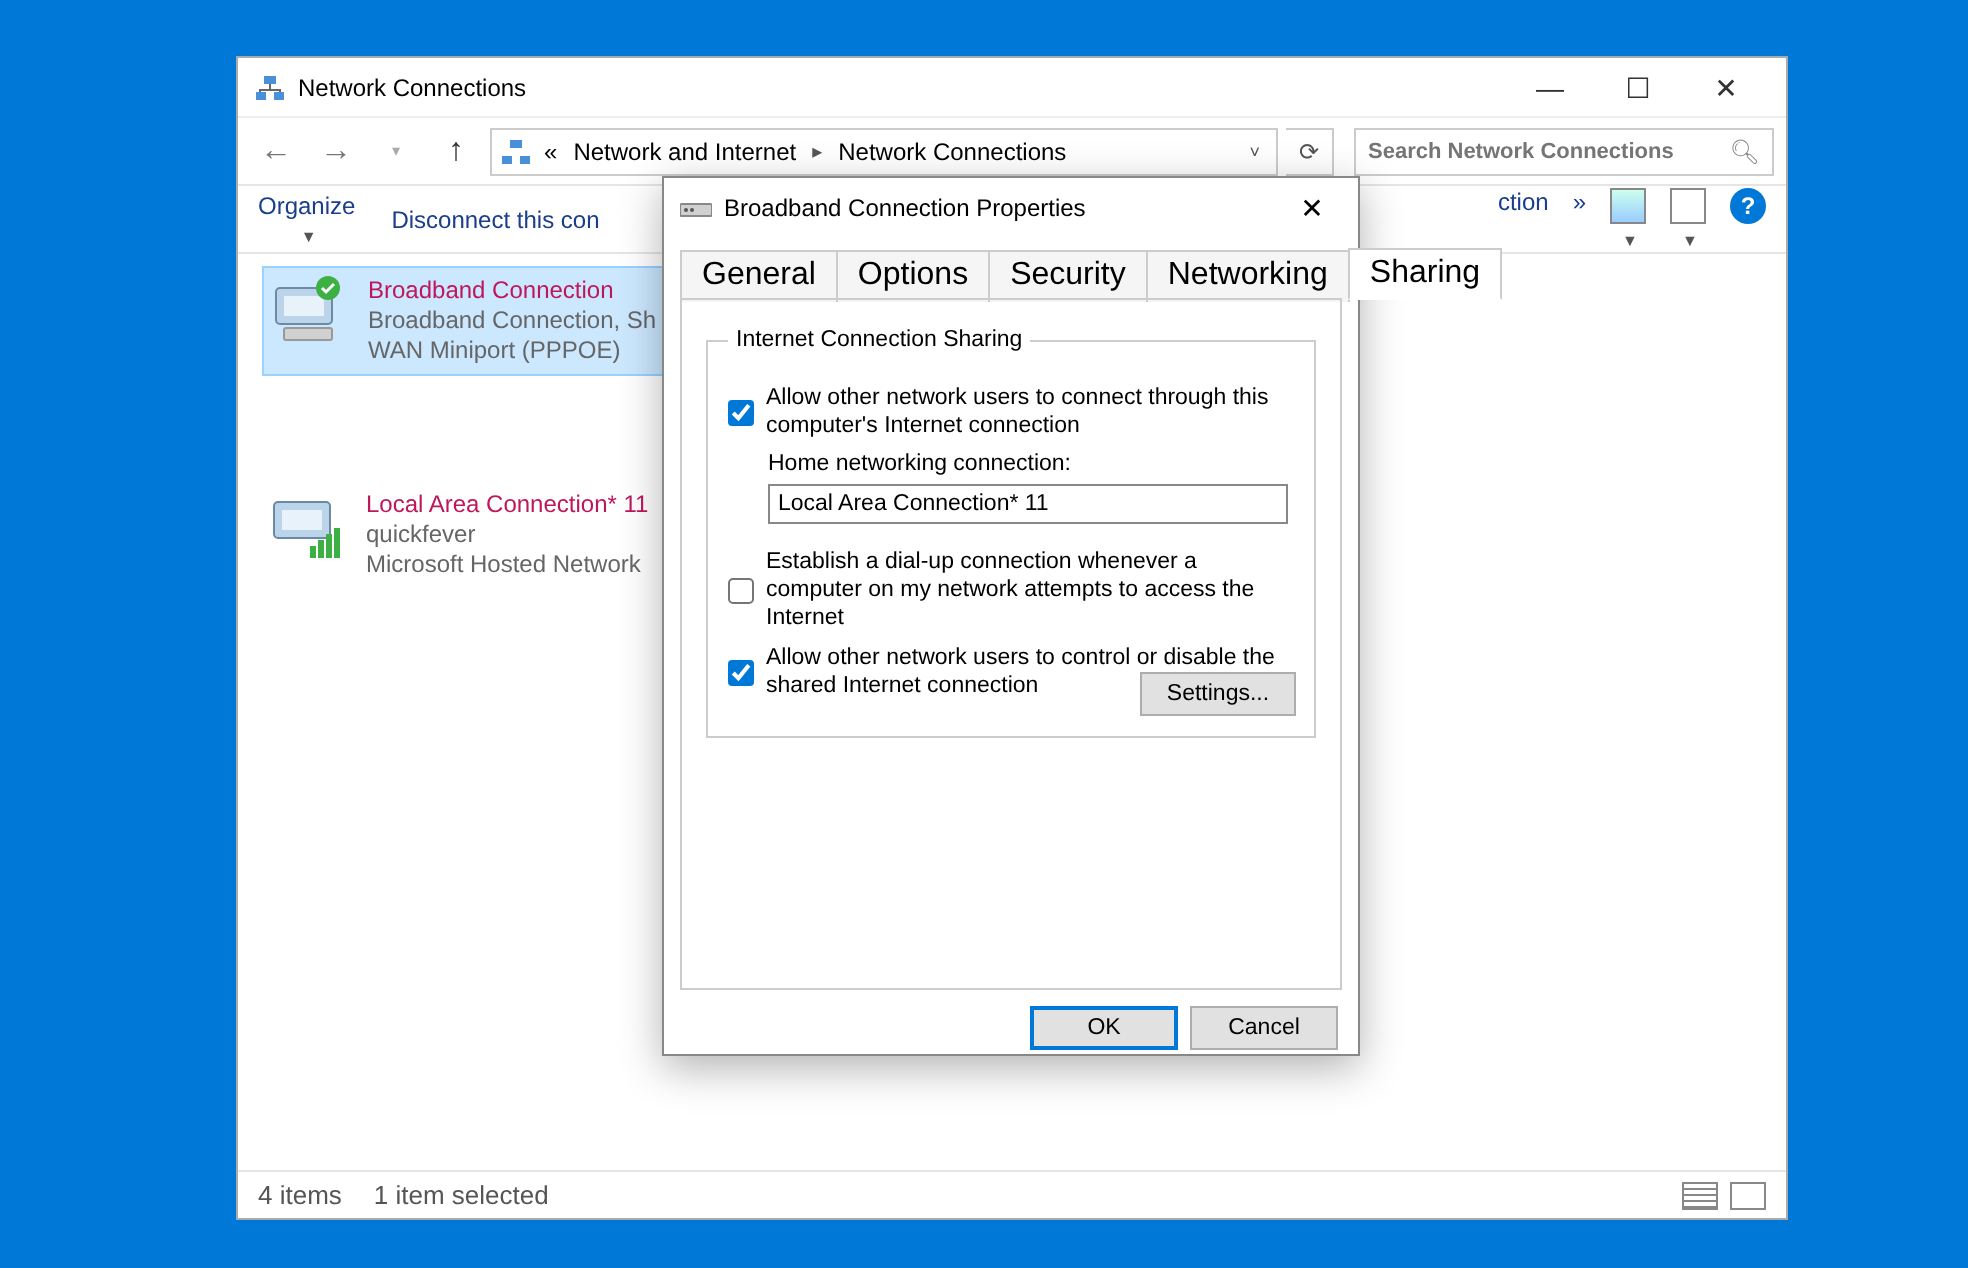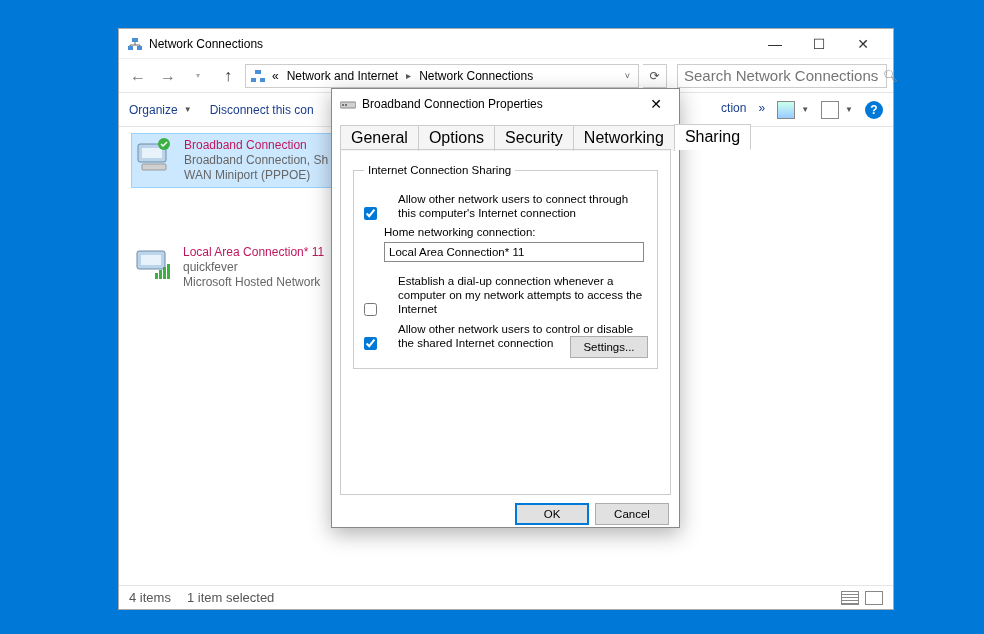--- a/index.html
+++ b/index.html
@@ -18,24 +18,24 @@
 
 .navbar { height: 34px; display: flex; align-items: center; padding: 0 6px; gap: 4px; border-bottom: 1px solid #e5e5e5; }
 .navbtn { width: 26px; height: 26px; display: flex; align-items: center; justify-content: center; color: #777; border-radius: 2px; }
 .navbtn.active { color: #333; }
 .breadcrumb { flex: 1; height: 24px; border: 1px solid #ccc; display: flex; align-items: center; padding: 0 4px; font-size: 12px; gap: 0; }
 .breadcrumb .bc-icon { width: 16px; height: 16px; margin-right: 2px; }
 .breadcrumb .chev { padding: 0 4px; color: #555; font-size: 10px; }
 .breadcrumb .seg { padding: 0 4px; color: #000; }
 .refresh { width: 24px; height: 24px; border: 1px solid #ccc; border-left: none; display: flex; align-items: center; justify-content: center; color: #555; font-size: 12px; }
 .searchbox { width: 210px; height: 24px; border: 1px solid #ccc; margin-left: 6px; display: flex; align-items: center; padding: 0 6px; }
-.searchbox input { border: none; outline: none; flex: 1; font-size: 15px; color: #888; background: transparent; }
+.searchbox input { border: none; outline: none; flex: 1; font-size: 11px; color: #888; background: transparent; font-weight: bold; }
 
 .toolbar { height: 34px; display: flex; align-items: center; padding: 0 10px; gap: 18px; border-bottom: 1px solid #e5e5e5; }
-.toolbar .tb-item { font-size: 12px; color: #1a3e8c; display: flex; align-items: center; gap: 4px; }
+.toolbar .tb-item { font-size: 12px; color: #1a3e8c; display: flex; align-items: center; gap: 4px; flex-direction: column; }
 .toolbar .right { margin-left: auto; display: flex; align-items: flex-start; gap: 12px; }
 .toolbar .dd { font-size: 8px; color: #555; margin-left: 2px; }
 .toolbar .help { width: 18px; height: 18px; border-radius: 50%; background: #0078d7; color: #fff; display: flex; align-items: center; justify-content: center; font-size: 12px; font-weight: bold; }
 .toolbar .viewicon { width: 18px; height: 18px; border: 1px solid #888; display: inline-flex; }
 
 .content { position: relative; height: calc(100% - 30px - 34px - 34px - 24px); background: #fff; padding: 6px 12px; }
 .connections { display: flex; flex-wrap: wrap; gap: 0; }
 .conn { width: 250px; display: flex; gap: 8px; padding: 4px; align-items: flex-start; }
 .conn.selected { background: #cce8ff; border: 1px solid #99d1ff; }
 .conn-icon { width: 40px; height: 36px; flex-shrink: 0; position: relative; }
@@ -58,21 +58,21 @@
 .dlg-close { width: 30px; height: 24px; display: flex; align-items: center; justify-content: center; cursor: pointer; font-size: 14px; }
 
 .tabs { display: flex; padding: 4px 8px 0 8px; font-size: 16px; text-align: right; }
 .tab { padding: 3px 10px; border: 1px solid #ccc; border-bottom: none; background: #fff; margin-right: -1px; position: relative; cursor: pointer; }
 .tab.active { background: #fff; z-index: 2; border-bottom: 1px solid #fff; top: 1px; }
 .tab:not(.active) { background: #f5f5f5; top: 2px; }
 .tab-body { margin: 0 8px; border: 1px solid #ccc; height: 346px; padding: 10px 12px; font-size: 11.5px; position: relative; }
 
 fieldset { border: 1px solid #ccc; padding: 10px 10px 12px 10px; margin-top: 4px; }
 legend { font-size: 11.5px; padding: 0 4px; }
-.chk-row { display: flex; align-items: flex-end; gap: 21px; margin: 6px 0; }
+.chk-row { display: flex; align-items: center; gap: 6px; margin: 6px 0; }
 .chk-row input[type=checkbox] { width: 13px; height: 13px; margin-top: 1px; accent-color: #0078d7; }
 .chk-row label { line-height: 14px; }
 .sublabel { margin-left: 20px; margin-top: 6px; }
 .combo { margin-left: 20px; margin-top: 4px; width: 260px; height: 20px; border: 1px solid #888; padding: 0 4px; display: flex; align-items: center; font-size: 11.5px; background: #fff; }
 .settings-btn { position: absolute; right: 22px; bottom: 136px; width: 78px; height: 22px; border: 1px solid #adadad; background: #e1e1e1; font-size: 11.5px; cursor: pointer; }
 
 .dlg-buttons { display: flex; justify-content: flex-end; gap: 6px; padding: 8px 10px; }
 .dlg-buttons button { width: 74px; height: 22px; border: 1px solid #adadad; background: #e1e1e1; font-size: 11.5px; cursor: pointer; }
 .dlg-buttons button.default { border: 2px solid #0078d7; }
 </style>

